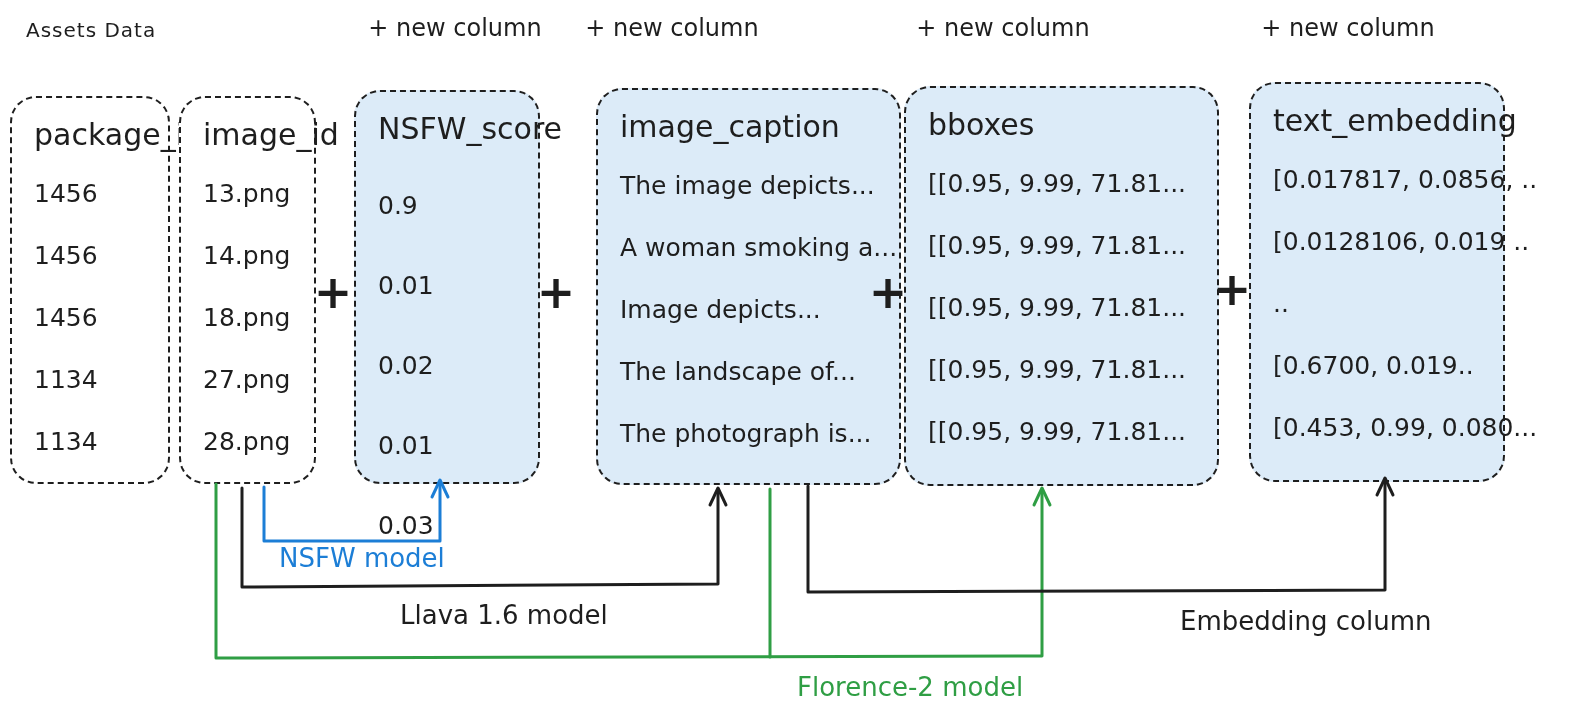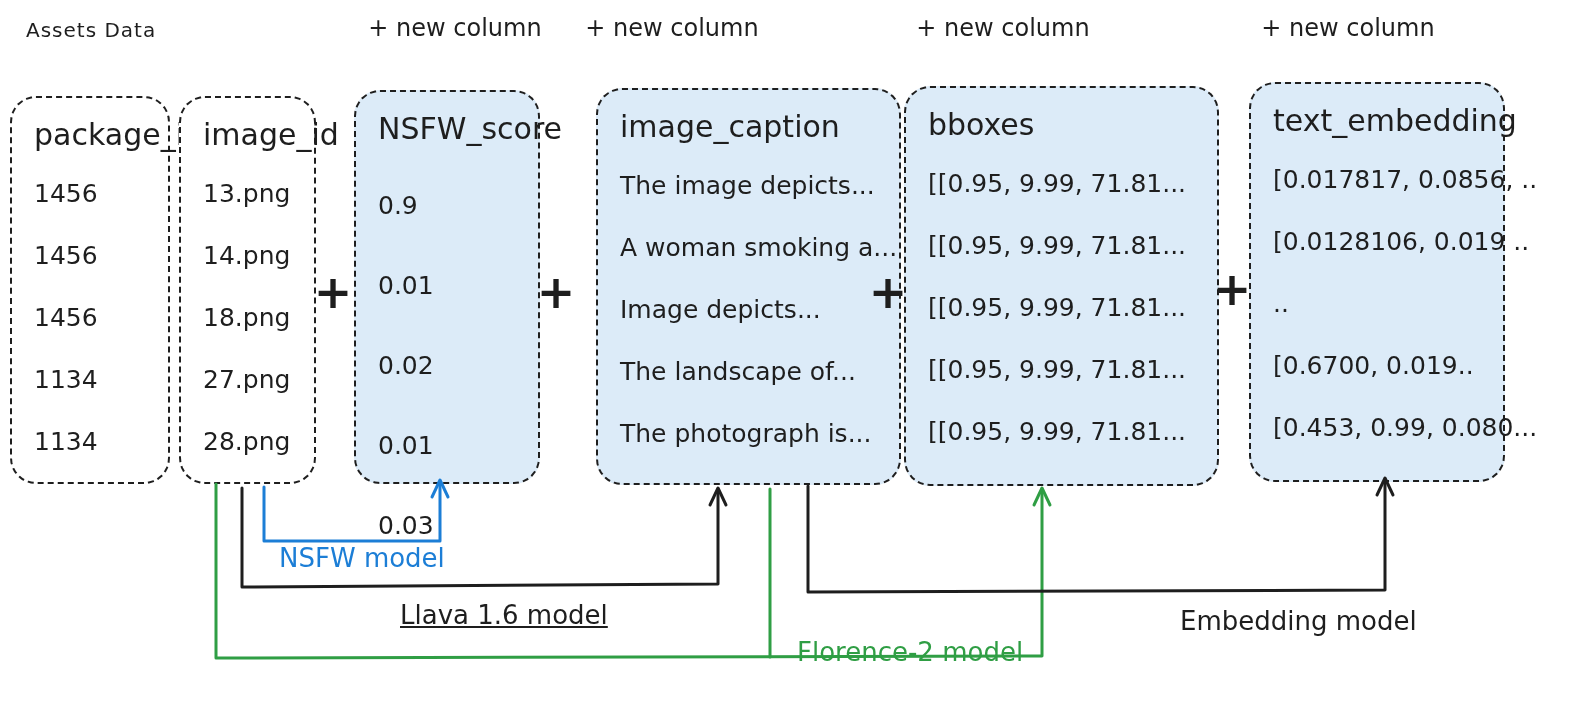--- a/index.html
+++ b/index.html
@@ -32,22 +32,22 @@
   .p3 { left:868px; top:269px; } .p4 { left:1212px; top:266px; }
 
   .arrows { position:absolute; left:0; top:0; width:1569px; height:716px; pointer-events:none; }
   .arrows polyline { fill:none; stroke-width:3; stroke-linecap:round; stroke-linejoin:round; }
   .blue-line  { stroke:#1c7ed6; }
   .black-line { stroke:#1e1e1e; }
   .green-line { stroke:#2f9e44; }
 
   .model-label { position:absolute; font-size:26px; white-space:nowrap; }
   .lbl-nsfw     { left:279px;  top:543px; color:#1c7ed6;text-align:right; }
-  .lbl-llava    { left:400px;  top:600px; color:#1e1e1e;text-decoration:underline; }
-  .lbl-florence { left:797px;  top:637px; color:#2f9e44; }
+  .lbl-llava    { left:400px;  top:600px; color:#1e1e1e; }
+  .lbl-florence { left:797px;  top:672px; color:#2f9e44; }
   .lbl-embed    { left:1180px; top:606px; color:#1e1e1e; }
 </style>
 </head>
 <body>
 
 <div class="canvas">
 
   <div class="title">Assets Data</div>
 
   <div class="new-col nc1">+ new column</div>
@@ -126,15 +126,15 @@
     <polyline class="green-line" points="770,489 770,657"></polyline>
     <polyline class="green-line" points="1034,505 1042,488 1050,505"></polyline>
 
     <polyline class="black-line" points="808,486 808,592 1385,590 1385,480"></polyline>
     <polyline class="black-line" points="1377,495 1385,478 1393,495"></polyline>
   </svg>
 
   <div class="model-label lbl-nsfw">NSFW model</div>
   <div class="model-label lbl-llava">Llava 1.6 model</div>
   <div class="model-label lbl-florence">Florence-2 model</div>
-  <div class="model-label lbl-embed">Embedding model</div>
+  <div class="model-label lbl-embed">Embedding column</div>
 
 </div>
 
 </body></html>

